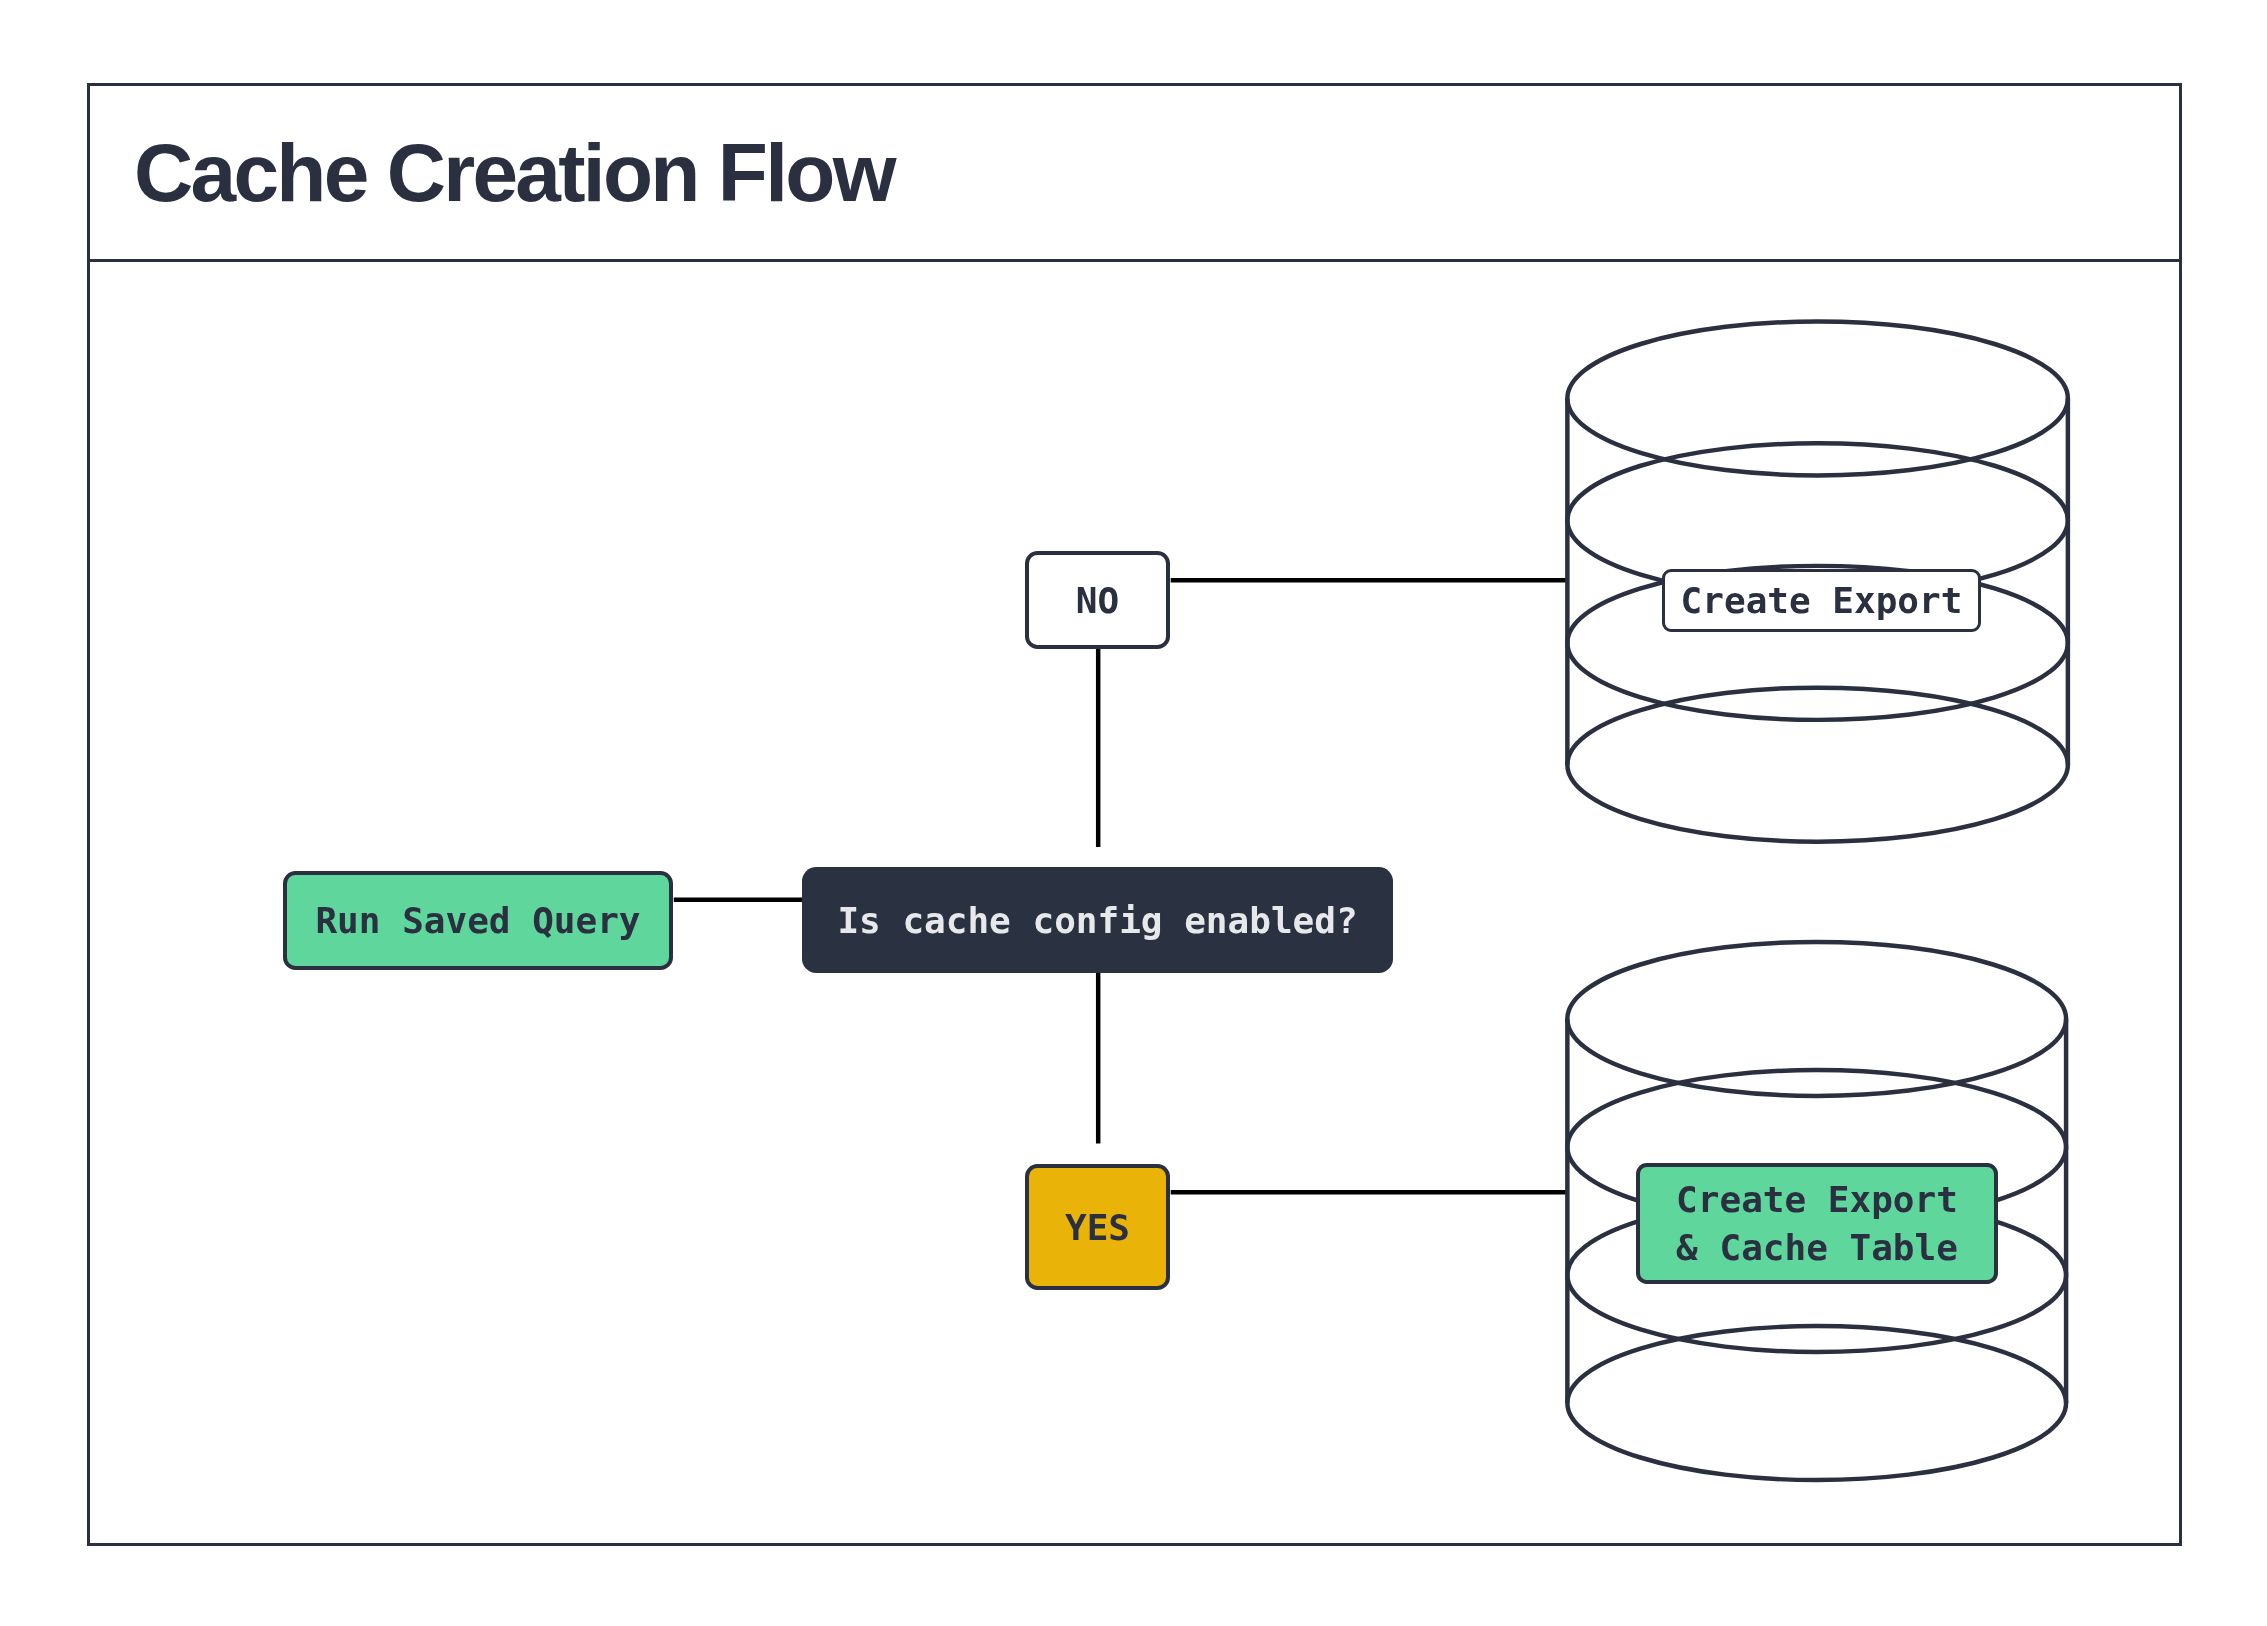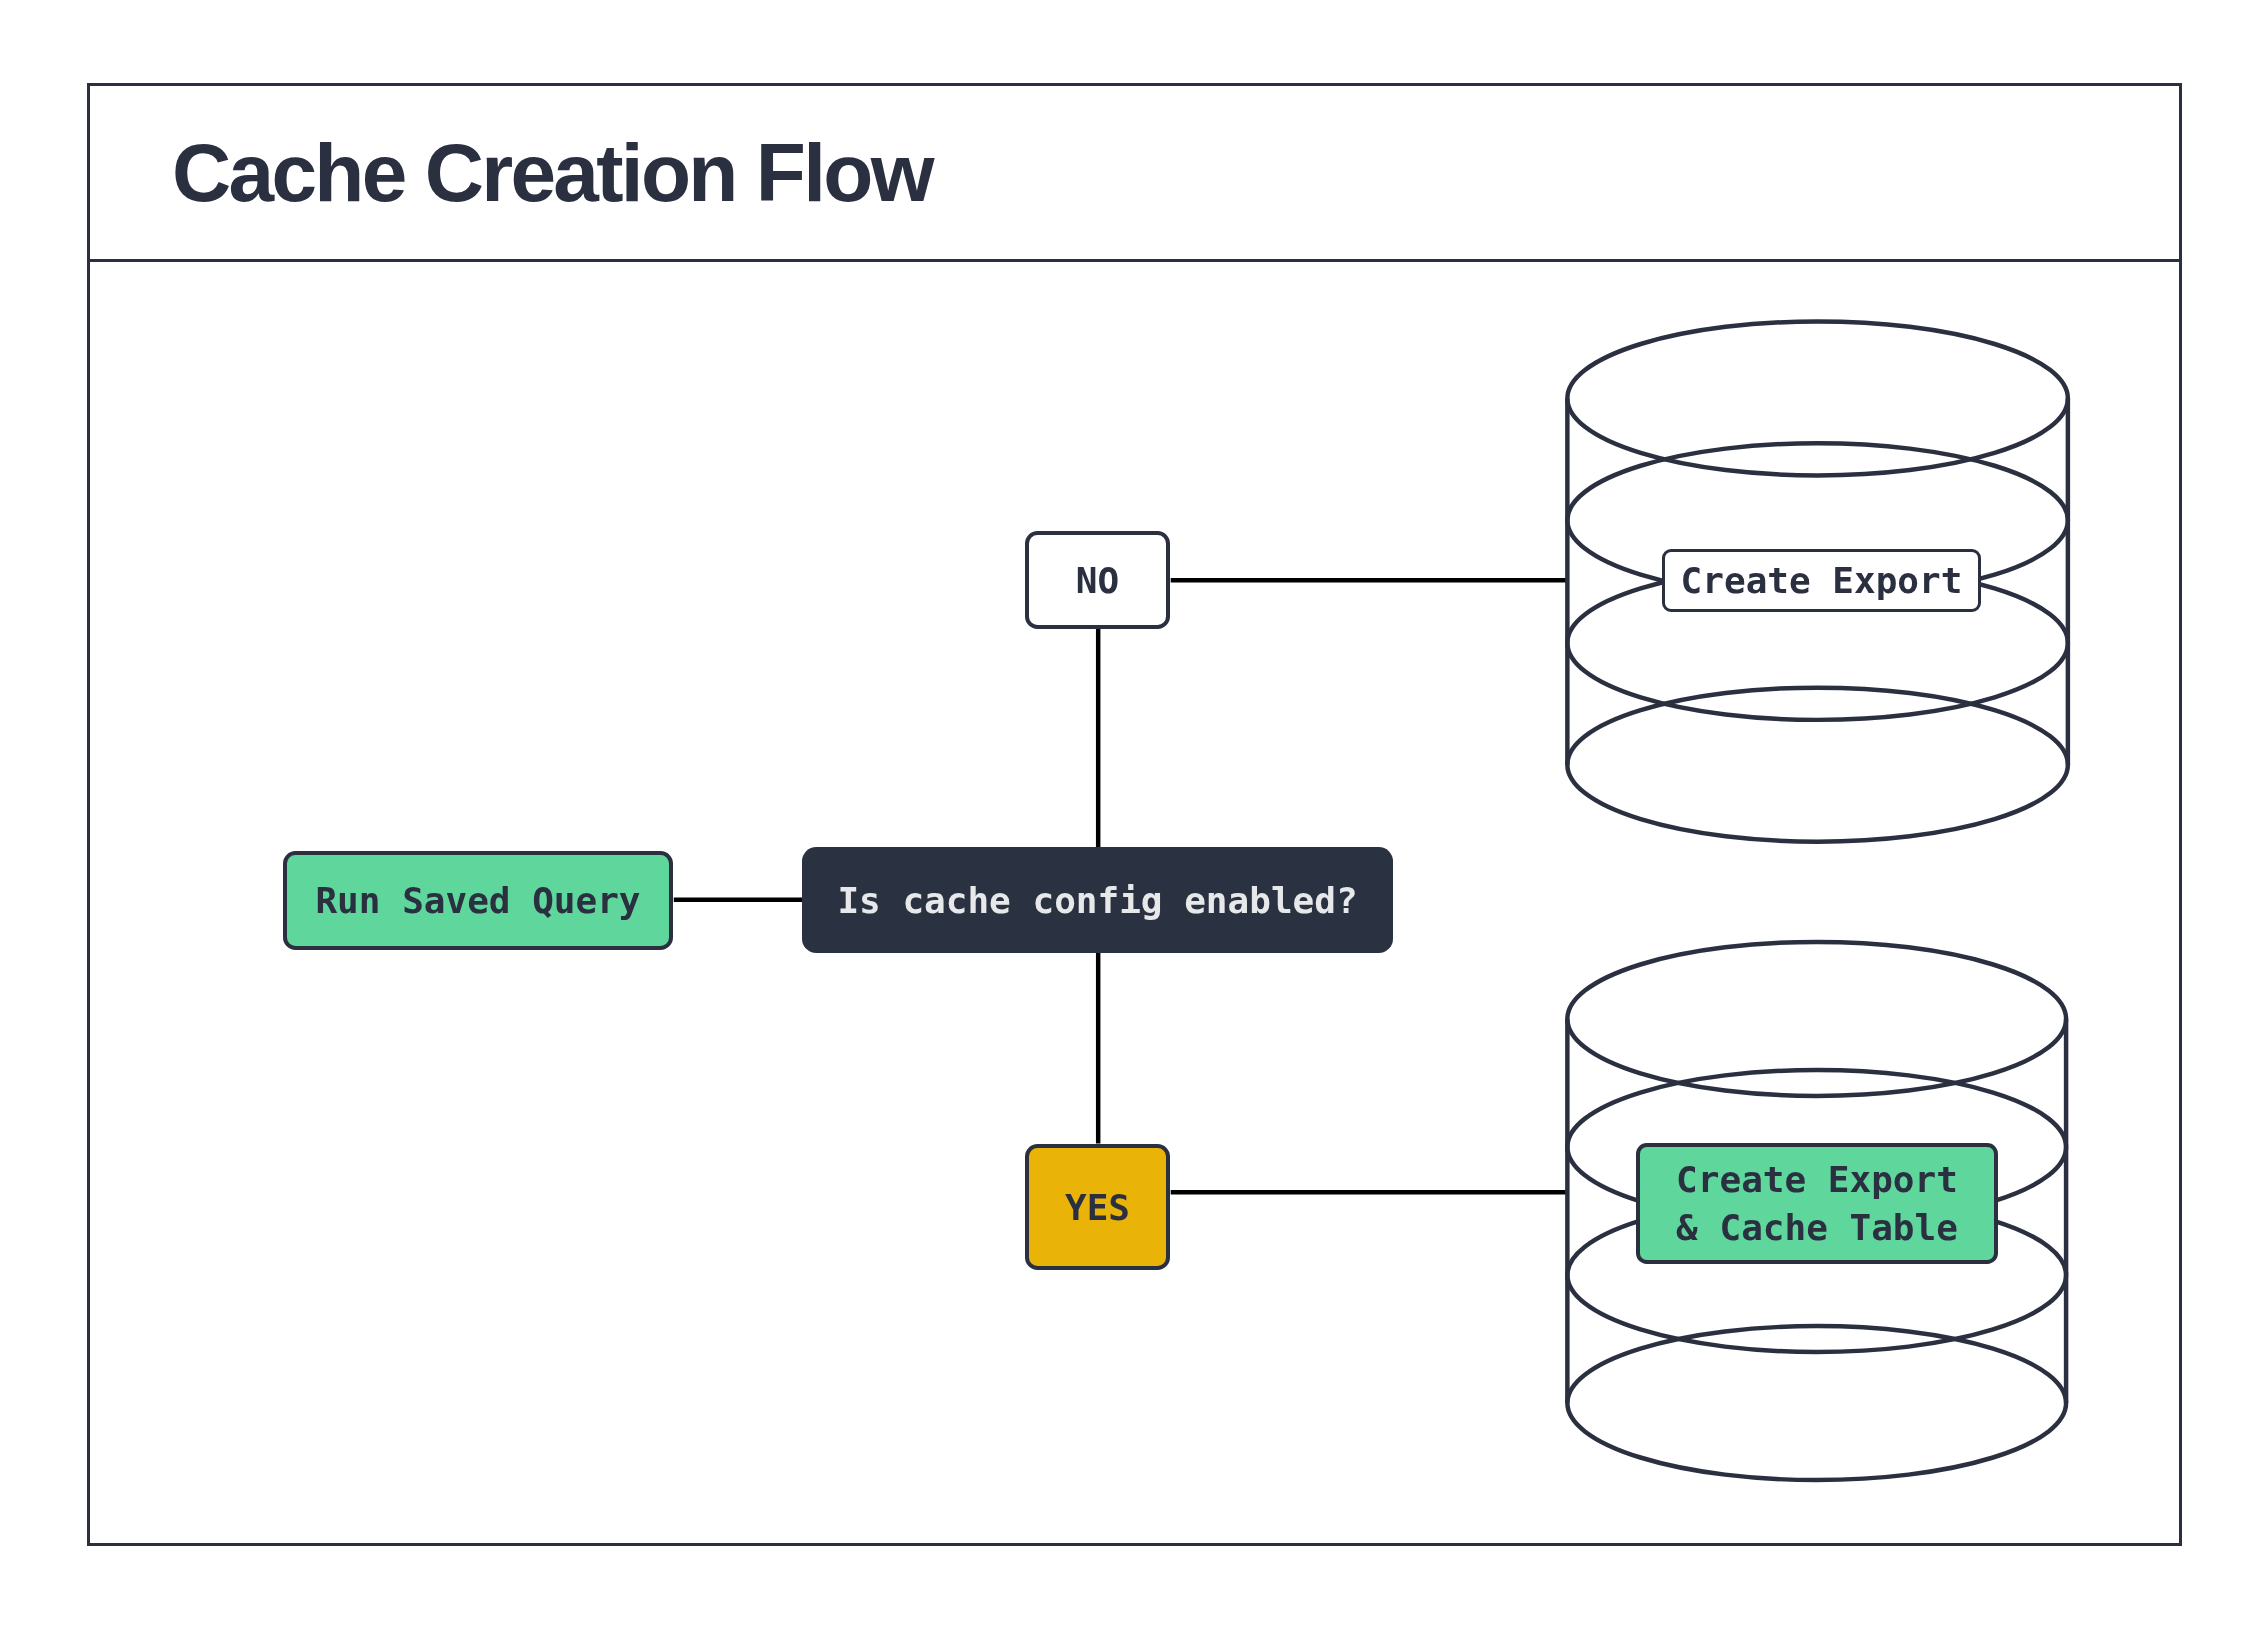--- a/index.html
+++ b/index.html
@@ -17,21 +17,21 @@
     width: 2095px; height: 1463px;
     border: 3.6px solid #2a3040;
     box-sizing: border-box;
     background: transparent;
   }
   .frame-header {
     height: 176px;
     border-bottom: 3.6px solid #2a3040;
     display: flex;
     align-items: center;
-    padding-left: 82px;
+    padding-left: 44px;
     box-sizing: border-box;
   }
   .title {
     font-family: "Liberation Sans", sans-serif;
     font-weight: 700;
     font-size: 82px;
     letter-spacing: -2.7px;
     color: #2a3040;
     white-space: nowrap;
   }
@@ -44,20 +44,21 @@
     position: absolute;
     box-sizing: border-box;
     display: flex;
     align-items: center;
     justify-content: center;
     font-weight: 700;
     font-size: 36px;
     color: #2a3040;
     white-space: nowrap;
     text-align: center;
+    margin-top: 20px;
   }
   .node-start {
     left: 283px; top: 851px; width: 390px; height: 99px;
     background: #5fd69c;
     border: 4.5px solid #2a3040;
     border-radius: 12.5px;
   }
   .node-decision {
     left: 802px; top: 847px; width: 591px; height: 106px;
     background: #2a3140;

